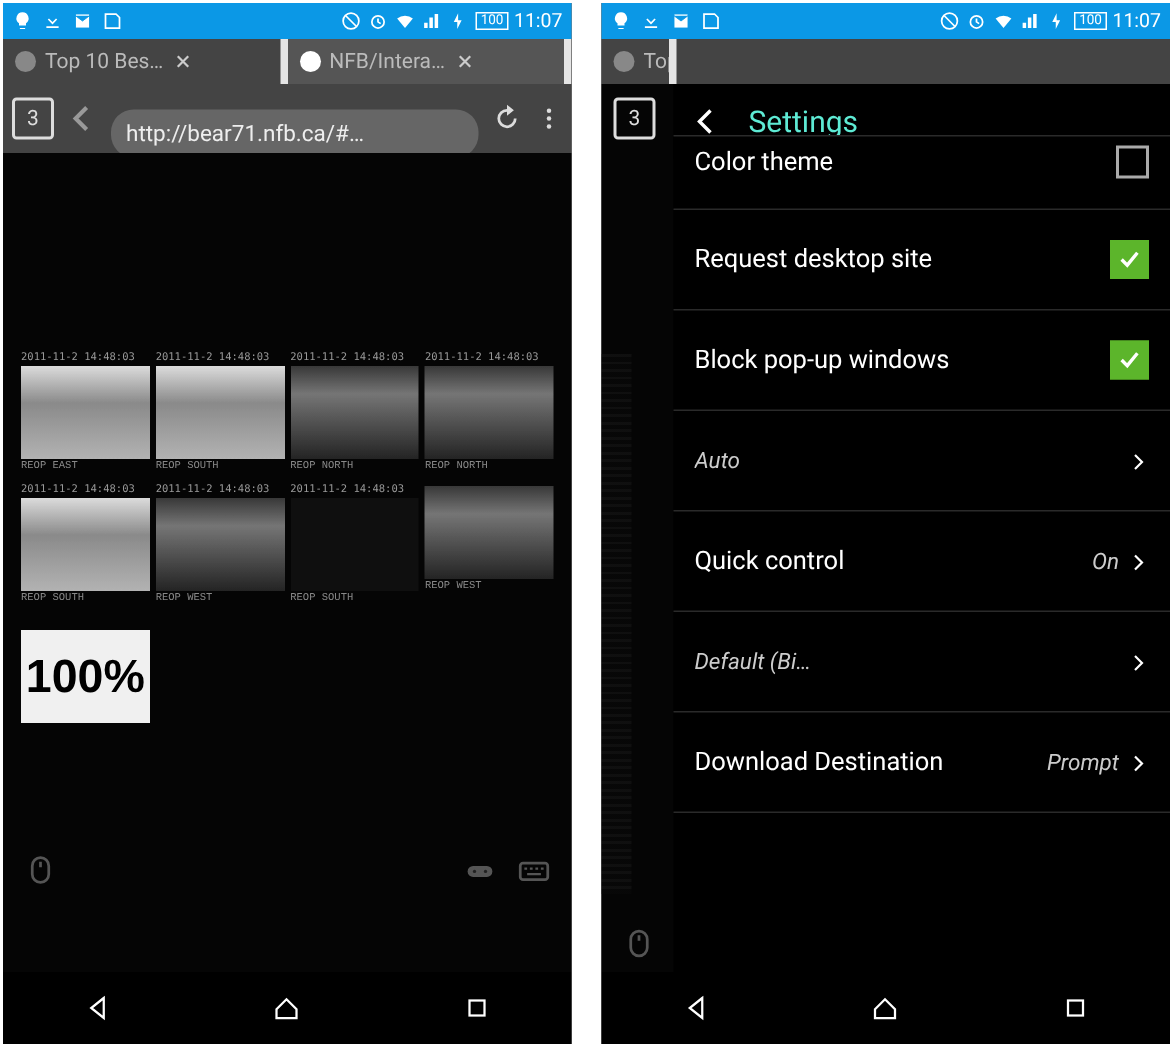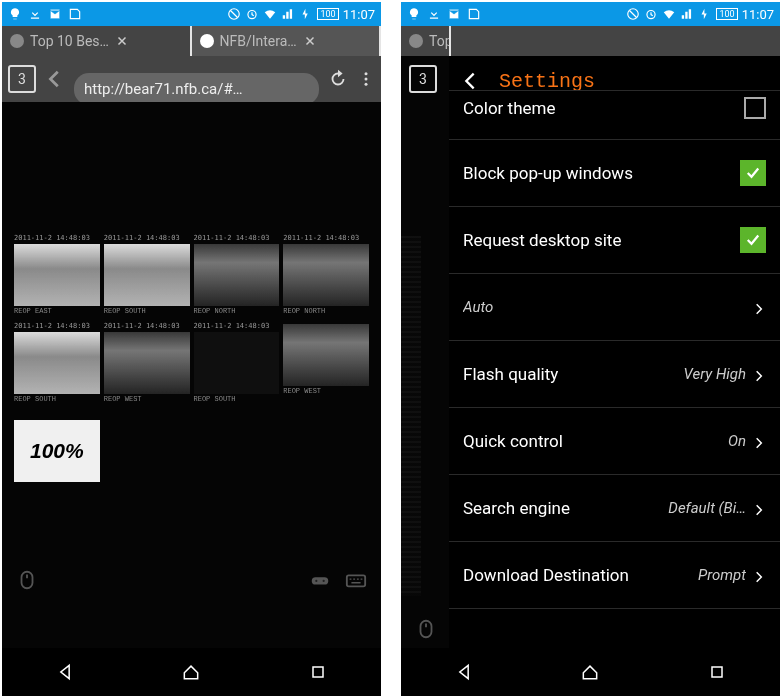--- a/index.html
+++ b/index.html
@@ -7,48 +7,48 @@
   .container { display: flex; gap: 20px; padding: 2px; background: #fff; }
   .phone { width: 388px; height: 694px; background: #000; display: flex; flex-direction: column; position: relative; }
   
   .statusbar { height: 24px; background: #0b98e6; display: flex; align-items: center; justify-content: space-between; padding: 0 6px; color: #fff; font-size: 13px; }
   .statusbar .left { display: flex; gap: 6px; align-items: center; }
   .statusbar .right { display: flex; gap: 4px; align-items: center; }
   .sb-icon { width: 14px; height: 14px; fill: #fff; display: inline-flex; align-items: center; }
   .battbox { border: 1px solid #fff; font-size: 9px; padding: 0 2px; line-height: 10px; display: inline-block; }
   
   .tabbar { height: 30px; background: #444; display: flex; align-items: center; color: #bbb; font-size: 14px; overflow: hidden; }
-  .tab { flex: 1 1 50%; display: flex; align-items: center; gap: 6px; padding: 0 8px; height: 100%; border-right: 2px solid #e5e5e5; white-space: nowrap; overflow: hidden; }
+  .tab { flex: 1 1 50%; display: flex; align-items: center; gap: 6px; padding: 0 8px; height: 100%; border-right: 5px solid #e5e5e5; white-space: nowrap; overflow: hidden; }
   .tab .favicon { width: 14px; height: 14px; background: #888; border-radius: 7px; flex-shrink: 0; }
   .tab .close { width: 14px; height: 14px; flex-shrink: 0; }
   
   .urlbar { height: 46px; background: #444; display: flex; align-items: center; padding: 0 6px; gap: 8px; color: #ddd; }
   .tabcount { width: 28px; height: 28px; border: 2px solid #ddd; border-radius: 3px; display: flex; align-items: center; justify-content: center; font-size: 14px; color: #ddd; }
   .urlfield { flex: 1; background: #666; height: 32px; border-radius: 15px; display: flex; align-items: center; padding: 0 10px; font-size: 15px; color: #eee; overflow: hidden; white-space: nowrap; margin-top: 20px; }
   .ub-icon { width: 22px; height: 22px; fill: #ddd; }
   
   .content { flex: 1; background: #050505; position: relative; overflow: hidden; }
   .camgrid { position: absolute; top: 130px; left: 12px; right: 12px; display: grid; grid-template-columns: repeat(4, 1fr); gap: 4px; }
   .camcell { position: relative; }
   .camcell .ts { font-size: 7px; color: #999; padding: 2px 0; font-family: monospace; }
   .camcell .img { height: 62px; background: linear-gradient(180deg, #ccc 0%, #888 40%, #aaa 100%); filter: grayscale(1) contrast(1.2); position: relative; }
   .camcell .img.dark { background: #222; }
   .camcell .img.mid { background: linear-gradient(0deg, #333 0%, #777 70%, #444 100%); }
   .camcell .lbl { font-size: 7px; color: #888; padding: 1px 0; font-family: Liberation Mono, monospace; }
-  .bigpct { position: absolute; inset: 0; display: flex; align-items: center; justify-content: center; font-size: 21px; font-weight: 900; color: #111; font-family: Arial Black, Arial, sans-serif; font-style: italic; }
+  .bigpct { position: absolute; inset: 0; display: flex; align-items: center; justify-content: center; font-size: 31px; font-weight: 900; color: #111; font-family: Arial Black, Arial, sans-serif; }
   
   .bottombar { position: absolute; bottom: 48px; left: 0; right: 0; height: 40px; display: flex; align-items: center; justify-content: space-between; padding: 0 14px; }
   .bb-icon { width: 22px; height: 22px; fill: #444; }
   .bb-group { display: flex; gap: 14px; }
   
   .navbar { height: 48px; background: #000; display: flex; align-items: center; justify-content: space-around; }
   .nav-icon { width: 20px; height: 20px; fill: none; stroke: #fff; stroke-width: 1.8; }
   
   
-  .appbar { height: 50px; background: #000; display: flex; align-items: center; padding: 0 10px; gap: 18px; color: #f97316; font-size: 20px; font-family: Liberation Mono, monospace; }
+  .appbar { height: 50px; background: #000; display: flex; align-items: center; padding: 0 10px; gap: 18px; color: #5eead4; font-size: 20px; }
   .appbar .back { width: 22px; height: 22px; }
   .settings-list { flex: 1; background: #000; position: relative; }
   .bgpattern { position: absolute; left: -40px; right: auto; top: 180px; width: 60px; height: 360px; background: repeating-linear-gradient(0deg, #0a0a0a 0, #0a0a0a 3px, #1a1a1a 3px, #1a1a1a 5px); opacity: 0.5; }
   .srow { position: relative; border-bottom: 1px solid #2a2a2a; height: 67px; display: flex; align-items: center; padding: 0 14px; color: #fff; font-size: 17px; justify-content: space-between; }
   .srow.first { height: 50px; border-top: 1px solid #2a2a2a; margin-top: -16px; align-items: center; padding-bottom: 14px; }
   .srow .lbl { flex: 1; }
   .srow .val { color: #ccc; font-style: italic; font-size: 15px; margin-right: 6px; max-width: 110px; white-space: nowrap; overflow: hidden; text-overflow: ellipsis; }
   .chk { width: 26px; height: 26px; border: 2px solid #7a7a7a; display: flex; align-items: center; justify-content: center; }
   .chk.checked { background: #5cb52b; border-color: #5cb52b; }
   .chk.checked svg { stroke: #fff; }
@@ -314,57 +314,49 @@
             <path d="M16 4l-8 8 8 8" fill="none" stroke="#fff" stroke-width="2.5"></path>
           </svg>
       <span>Settings</span>
     </div>
     <div class="settings-list">
       <div class="srow first">
         <span class="lbl">Color theme</span>
         <span class="chk" style="width:22px;height:22px;border-color:#aaa"></span>
       </div>
       <div class="srow">
+        <span class="lbl">Request desktop site</span>
+        <span class="chk checked">
+              <svg width="18" height="18" viewBox="0 0 24 24">
+                <path d="M5 12l5 5 9-11" fill="none" stroke="#fff" stroke-width="3"></path>
+              </svg>
+            </span>
+      </div>
+      <div class="srow">
         <span class="lbl">Block pop-up windows</span>
         <span class="chk checked">
               <svg width="18" height="18" viewBox="0 0 24 24">
                 <path d="M5 12l5 5 9-11" fill="none" stroke="#fff" stroke-width="3"></path>
               </svg>
             </span>
       </div>
       <div class="srow">
-        <span class="lbl">Request desktop site</span>
-        <span class="chk checked">
-              <svg width="18" height="18" viewBox="0 0 24 24">
-                <path d="M5 12l5 5 9-11" fill="none" stroke="#fff" stroke-width="3"></path>
-              </svg>
-            </span>
-      </div>
-      <div class="srow">
         <span class="val">Auto</span>
-        <span class="chev"><svg viewBox="0 0 24 24">
-                <path d="M8 4l8 8-8 8" fill="none" stroke="#fff" stroke-width="2.5"></path>
-              </svg></span>
-      </div>
-      <div class="srow">
-        <span class="lbl">Flash quality</span>
-        <span class="val">Very High</span>
         <span class="chev"><svg viewBox="0 0 24 24">
                 <path d="M8 4l8 8-8 8" fill="none" stroke="#fff" stroke-width="2.5"></path>
               </svg></span>
       </div>
       <div class="srow">
         <span class="lbl">Quick control</span>
         <span class="val">On</span>
         <span class="chev"><svg viewBox="0 0 24 24">
                 <path d="M8 4l8 8-8 8" fill="none" stroke="#fff" stroke-width="2.5"></path>
               </svg></span>
       </div>
       <div class="srow">
-        <span class="lbl">Search engine</span>
         <span class="val">Default (Bi…</span>
         <span class="chev"><svg viewBox="0 0 24 24">
                 <path d="M8 4l8 8-8 8" fill="none" stroke="#fff" stroke-width="2.5"></path>
               </svg></span>
       </div>
       <div class="srow">
         <span class="lbl">Download Destination</span>
         <span class="val">Prompt</span>
         <span class="chev"><svg viewBox="0 0 24 24">
                 <path d="M8 4l8 8-8 8" fill="none" stroke="#fff" stroke-width="2.5"></path>

